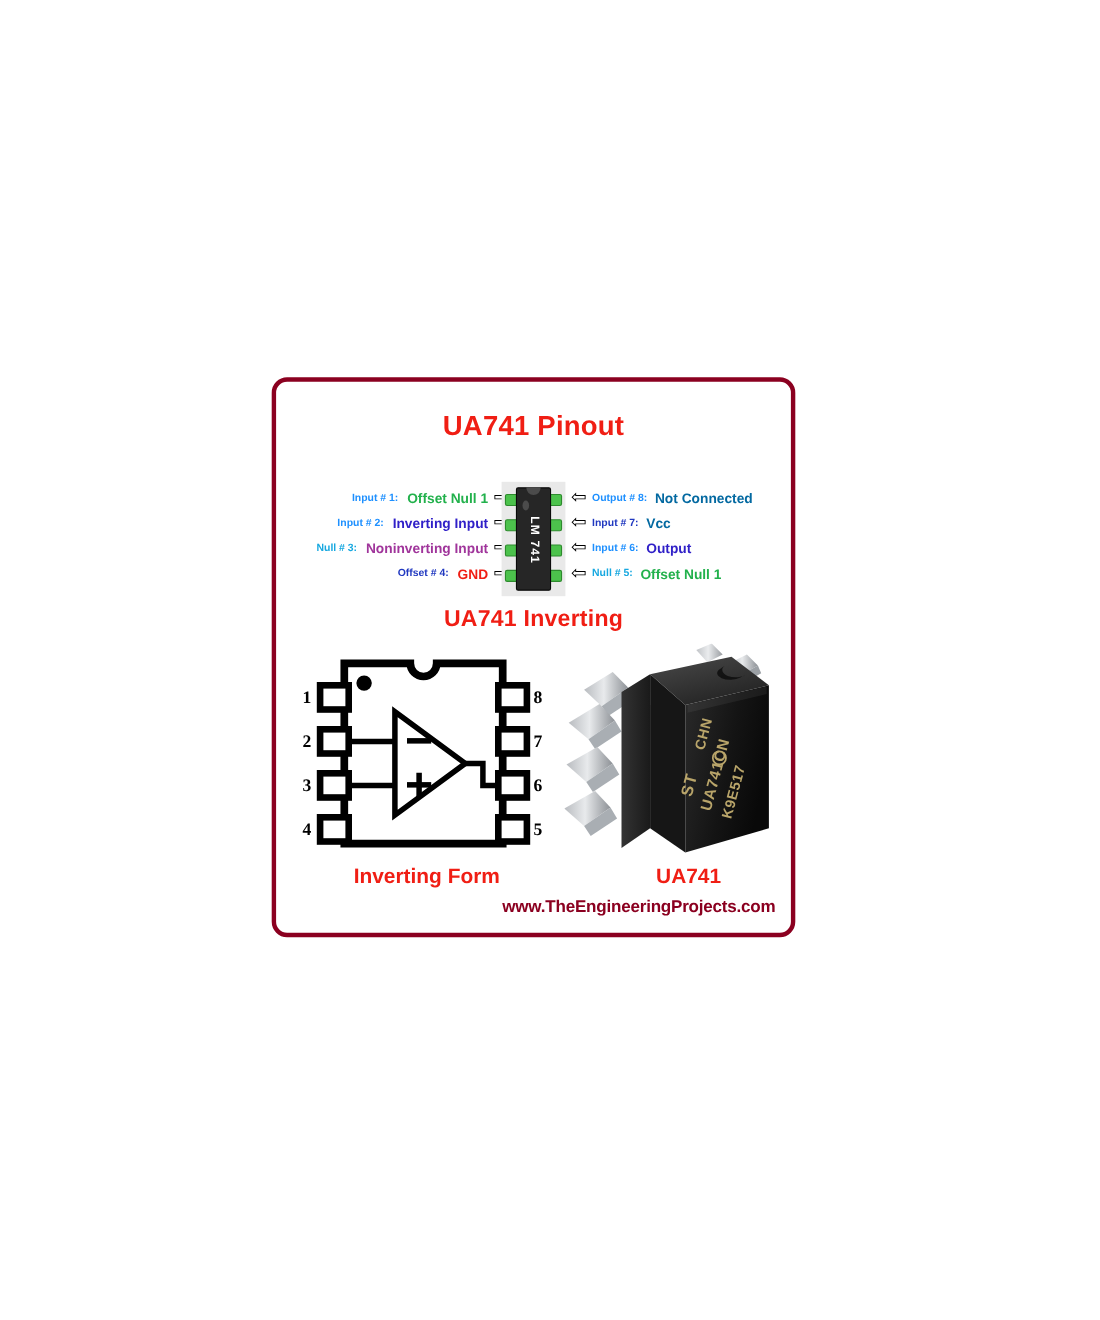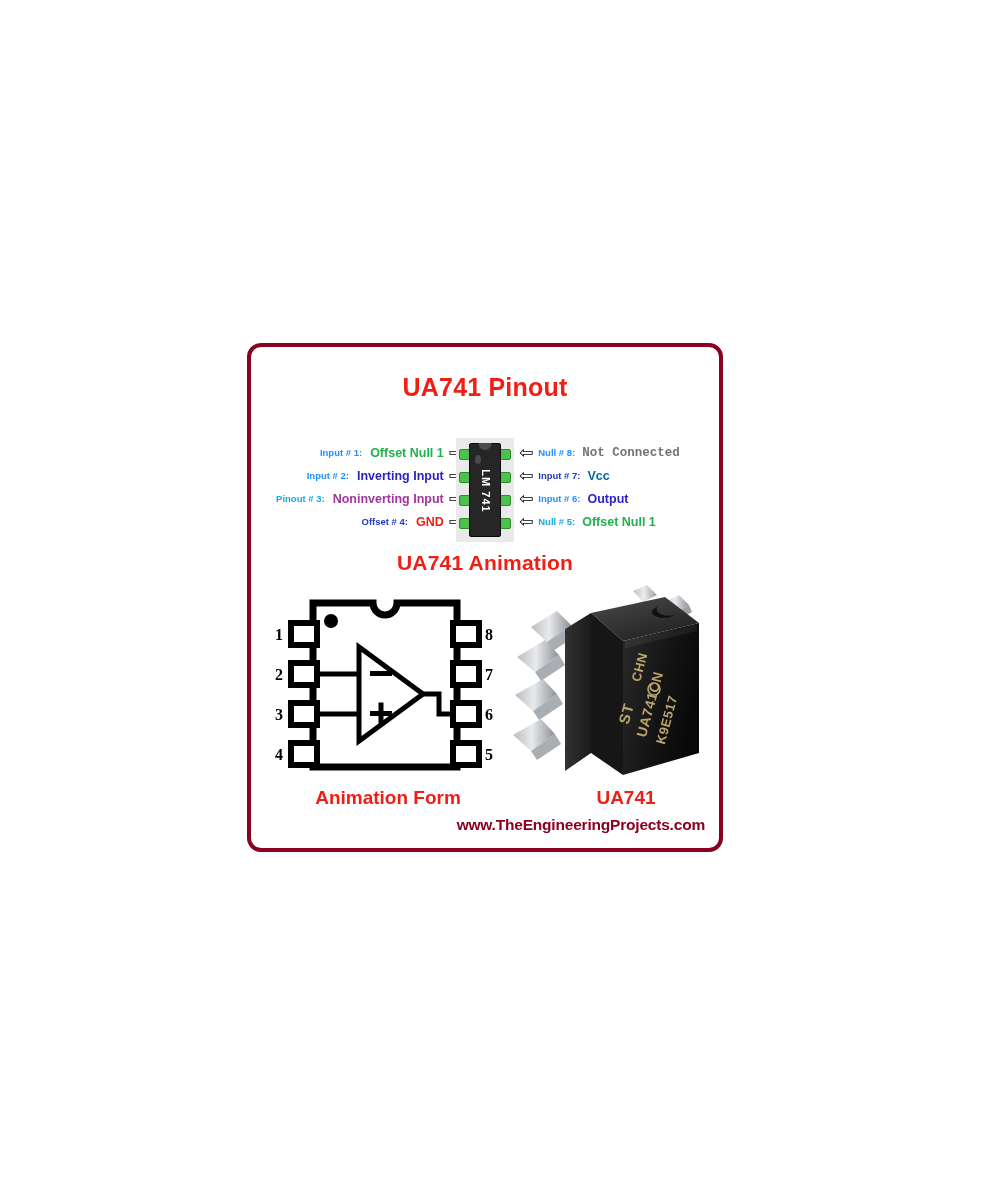--- a/index.html
+++ b/index.html
@@ -217,34 +217,34 @@
       <span class="idx" style="color: rgb(30, 144, 255);">Input # 1:</span>
       <span class="fn" style="color: rgb(34, 177, 76);">Offset Null 1</span>
       <span class="arrow">⇨</span>
     </div>
     <div class="pin-row row-left r2">
       <span class="idx" style="color: rgb(30, 144, 255);">Input # 2:</span>
       <span class="fn" style="color: rgb(48, 32, 200);">Inverting Input</span>
       <span class="arrow">⇨</span>
     </div>
     <div class="pin-row row-left r3">
-      <span class="idx" style="color: rgb(23, 168, 224);">Pinout # 3:</span>
+      <span class="idx" style="color: rgb(23, 168, 224);">Null # 3:</span>
       <span class="fn" style="color: rgb(160, 53, 155);">Noninverting Input</span>
       <span class="arrow">⇨</span>
     </div>
     <div class="pin-row row-left r4">
       <span class="idx" style="color: rgb(32, 56, 192);">Offset # 4:</span>
       <span class="fn" style="color: rgb(240, 30, 20);">GND</span>
       <span class="arrow">⇨</span>
     </div>
 
     <div class="pin-row row-right r1">
       <span class="arrow">⇦</span>
-      <span class="idx" style="color: rgb(30, 144, 255);">Null # 8:</span>
-      <span class="fn" style="color: #737373; font-family: Liberation Mono, monospace;">Not Connected</span>
+      <span class="idx" style="color: rgb(30, 144, 255);">Output # 8:</span>
+      <span class="fn" style="color: #0369a1;">Not Connected</span>
     </div>
     <div class="pin-row row-right r2">
       <span class="arrow">⇦</span>
       <span class="idx" style="color: rgb(32, 56, 192);">Input # 7:</span>
       <span class="fn" style="color: #0369a1;">Vcc</span>
     </div>
     <div class="pin-row row-right r3">
       <span class="arrow">⇦</span>
       <span class="idx" style="color: rgb(30, 144, 255);">Input # 6:</span>
       <span class="fn" style="color: rgb(48, 32, 200);">Output</span>
@@ -265,21 +265,21 @@
       <div class="cpin r p3"></div>
       <div class="cpin r p4"></div>
       <div id="chip-body">
         <div id="chip-notch"></div>
         <div id="chip-dot"></div>
         <div id="chip-label">LM 741</div>
       </div>
     </div>
   </div>
 
-  <div class="title" id="title-anim" style="color: rgb(240, 30, 20);">UA741 Animation</div>
+  <div class="title" id="title-anim" style="color: rgb(240, 30, 20);">UA741 Inverting</div>
 
   <div id="symbol-panel">
     <svg id="symbol-svg" width="230" height="200" viewBox="0 0 230 200">
 
       <path d="M40,18 L100,18 A12,12 0 0 0 124,18 L184,18 L184,182 L40,182 Z" fill="#ffffff" stroke="#000000" stroke-width="7" stroke-linejoin="miter"></path>
 
       <circle cx="58" cy="36" r="7" fill="#000000"></circle>
 
       <rect x="18" y="38" width="26" height="22" fill="#ffffff" stroke="#000000" stroke-width="6"></rect>
       <rect x="18" y="78" width="26" height="22" fill="#ffffff" stroke="#000000" stroke-width="6"></rect>
@@ -308,21 +308,21 @@
     <div style="position:absolute;left:2px;top:41px;font-family:'Liberation Serif',serif;font-size:16px;font-weight:bold;color:#000;">1</div>
     <div style="position:absolute;left:2px;top:81px;font-family:'Liberation Serif',serif;font-size:16px;font-weight:bold;color:#000;">2</div>
     <div style="position:absolute;left:2px;top:121px;font-family:'Liberation Serif',serif;font-size:16px;font-weight:bold;color:#000;">3</div>
     <div style="position:absolute;left:2px;top:161px;font-family:'Liberation Serif',serif;font-size:16px;font-weight:bold;color:#000;">4</div>
 
     <div style="position:absolute;left:212px;top:41px;font-family:'Liberation Serif',serif;font-size:16px;font-weight:bold;color:#000;">8</div>
     <div style="position:absolute;left:212px;top:81px;font-family:'Liberation Serif',serif;font-size:16px;font-weight:bold;color:#000;">7</div>
     <div style="position:absolute;left:212px;top:121px;font-family:'Liberation Serif',serif;font-size:16px;font-weight:bold;color:#000;">6</div>
     <div style="position:absolute;left:212px;top:161px;font-family:'Liberation Serif',serif;font-size:16px;font-weight:bold;color:#000;">5</div>
 
-    <div class="panel-caption" style="color: rgb(240, 30, 20);">Animation Form</div>
+    <div class="panel-caption" style="color: rgb(240, 30, 20);">Inverting Form</div>
   </div>
 
   <div id="photo-panel">
     <svg id="photo-svg" width="226" height="200" viewBox="0 0 226 200">
       <defs>
         <linearGradient id="legGrad" x1="0" y1="0" x2="1" y2="0">
           <stop offset="0%" stop-color="#b9bcc0"></stop>
           <stop offset="45%" stop-color="#e8eaec"></stop>
           <stop offset="100%" stop-color="#8d9196"></stop>
         </linearGradient>

